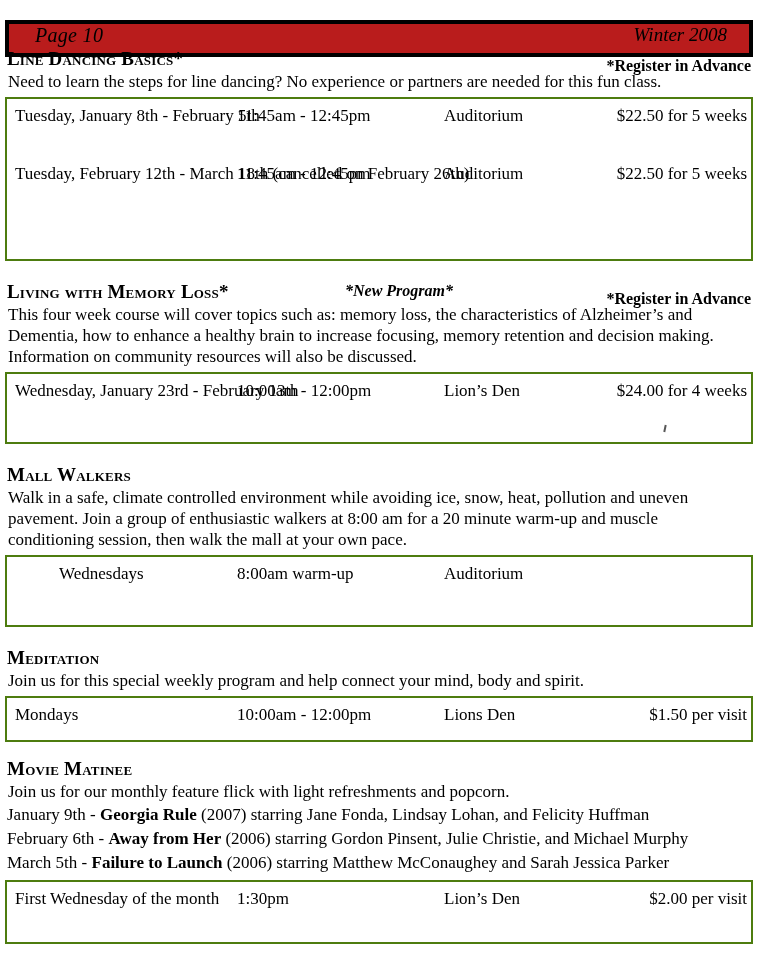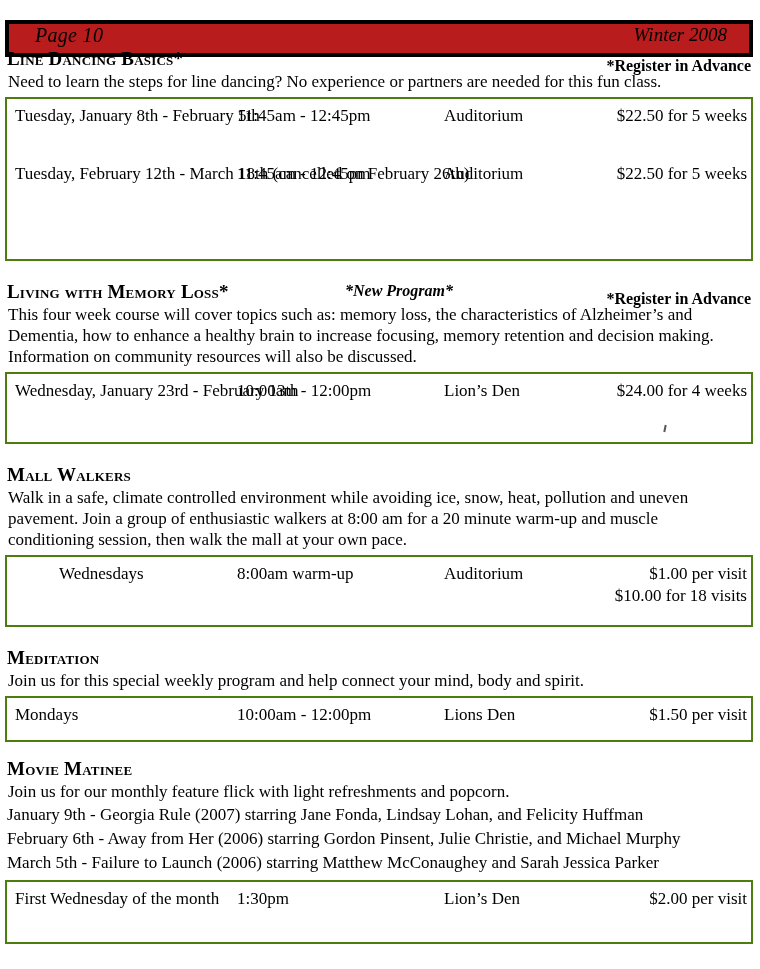--- a/index.html
+++ b/index.html
@@ -107,21 +107,21 @@
     padding-right: 4px;
   }
   .sec-desc p { margin: 1px; }
 
   .movie-line {
     font-size: 17px;
     line-height: 24px;
     margin-left: 2px;
     white-space: nowrap;
   }
-  .movie-line b { font-weight: normal; }
+  .movie-line b { font-weight: bold; }
 
   
   .sched {
     border: 2px solid #4d7c0f;
     box-sizing: border-box;
     width: 748px;
     margin-top: 5px;
     background: #fff;
     position: relative;
   }
@@ -221,24 +221,20 @@
         <span class="sec-title">Mall Walkers</span>
       </div>
       <div class="sec-desc">
         <p>Walk in a safe, climate controlled environment while avoiding ice, snow, heat, pollution and uneven pavement.  Join a group of enthusiastic walkers at 8:00 am for a 20 minute warm-up and muscle conditioning session, then walk the mall at your own pace.</p>
       </div>
       <div class="sched">
         <div class="sched-row" style="min-height:56px;padding-left:44px;">
           <span class="col col-when">Wednesdays</span>
           <span class="col col-time">8:00am warm-up</span>
           <span class="col col-place">Auditorium</span>
-          <span class="col col-cost cost-stack">
-            <div>$1.00 per visit</div>
-            <div>$10.00 for 18 visits</div>
-          </span>
         </div>
       </div>
     </div>
 
     <div class="spacer-lg"></div>
 
     <div class="section">
       <div class="sec-head">
         <span class="sec-title">Meditation</span>
       </div>

